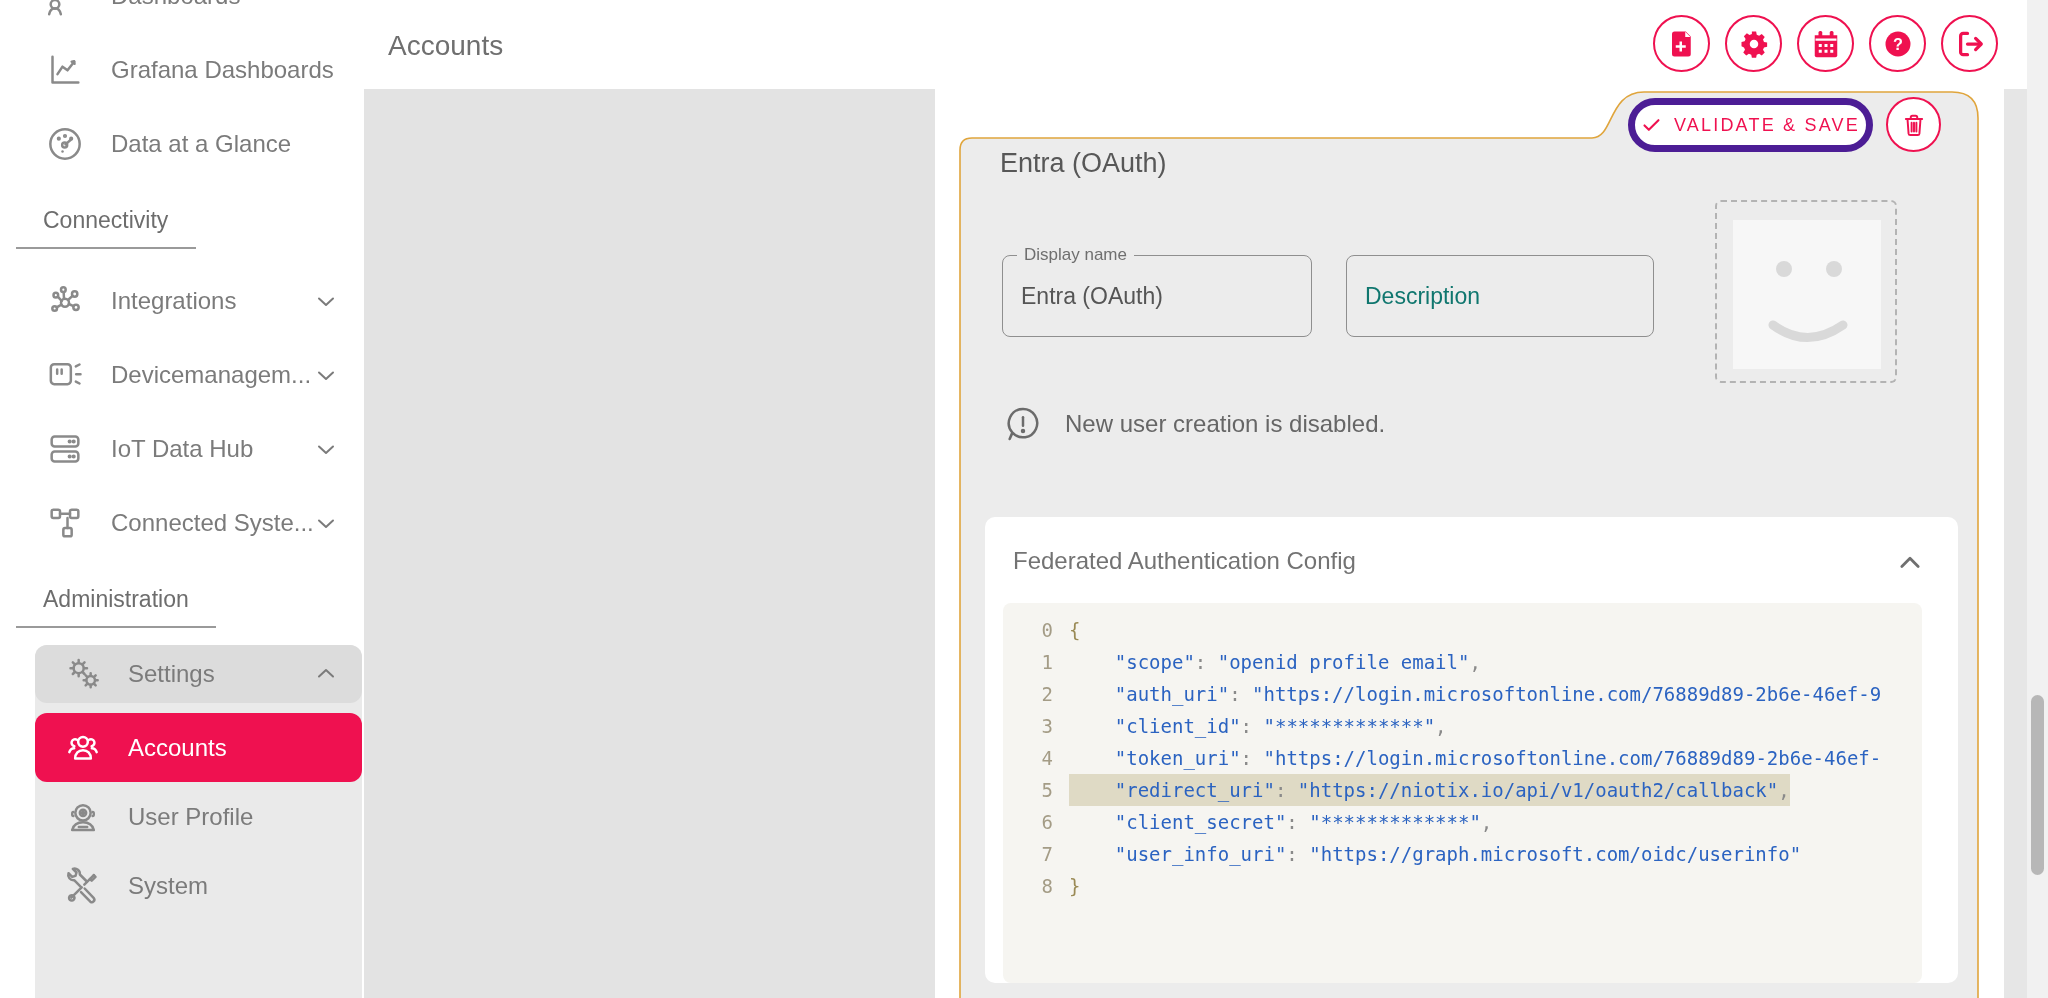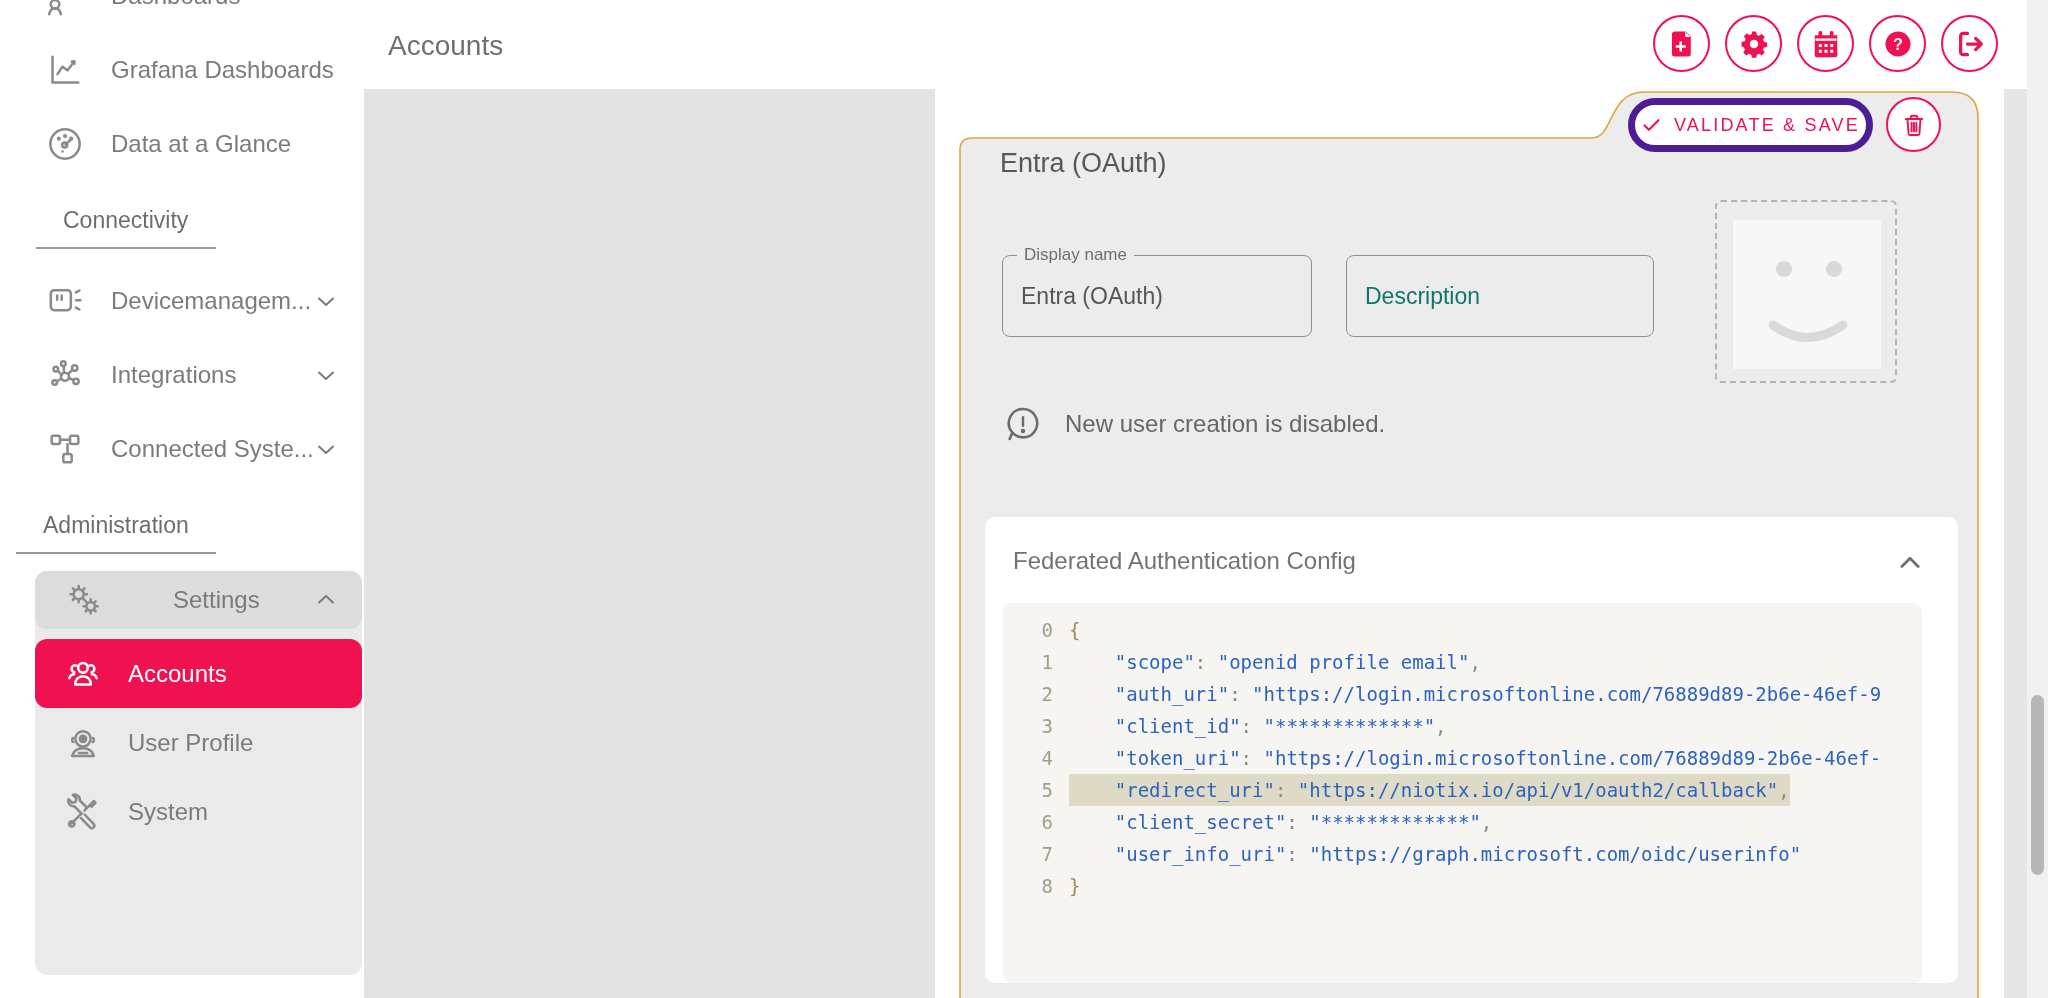--- a/index.html
+++ b/index.html
@@ -13,21 +13,21 @@
   .sb-item{height:74px;display:flex;align-items:center;padding-left:28px;color:#7b7b7b;font-size:24px;cursor:pointer;}
   .sb-item.partial{margin-top:-41px;}
   .sb-ico{width:42px;height:42px;flex:0 0 42px;margin-right:25px;display:flex;align-items:center;justify-content:center;}
   .sb-ico svg{width:40px;height:40px;}
   .sb-label{white-space:nowrap;overflow:hidden;}
   .sb-chev{margin-left:auto;margin-right:42px;width:24px;height:24px;flex:0 0 24px;}
   .sb-section{margin-top:26px;margin-bottom:15px;padding:0 0 13px 27px;border-bottom:2px solid #9a9a9a;
     color:#6d6d6d;font-size:23px;}
   .sb-group{margin:17px 0 0 19px;width:327px;background:#eaeaea;border-radius:12px;padding-bottom:60px;}
   .sb-group-header{height:58px;background:#dcdcdc;border-radius:12px;display:flex;align-items:center;
-    padding-left:28px;color:#7b7b7b;font-size:24px;cursor:pointer;gap:45px;}
+    padding-left:28px;color:#7b7b7b;font-size:24px;cursor:pointer;}
   .sb-group-header .sb-ico{margin-right:23px;}
   .sb-group-header .sb-chev{margin-right:24px;}
   .sb-sub{height:69px;display:flex;align-items:center;padding-left:28px;color:#7b7b7b;font-size:24px;cursor:pointer;}
   .sb-sub .sb-ico{width:40px;flex-basis:40px;margin-right:25px;}
   .sb-sub.active{margin-top:10px;background:#ef1150;border-radius:12px;color:#ffffff;}
   
   #list-panel{position:absolute;left:364px;top:89px;width:571px;bottom:0;background:#e3e3e3;}
   #page-title{position:absolute;left:388px;top:30px;font-size:28px;color:#6f6f6f;}
   
   #header-actions{position:absolute;left:1653px;top:15px;display:flex;gap:15px;}
@@ -106,47 +106,63 @@
           <circle cx="8.3" cy="8.8" r="0.5" fill="#8a8a8a"></circle>
           <circle cx="12" cy="7.2" r="0.5" fill="#8a8a8a"></circle>
           <circle cx="15.7" cy="8.8" r="0.5" fill="#8a8a8a"></circle>
           <path d="M12.3 12.2l3-2.6"></path>
           <circle cx="11.8" cy="12.6" r="1.5"></circle>
           <path d="M10.5 16.5h.01"></path>
         </svg>
       </span>
       <span class="sb-label">Data at a Glance</span>
     </div>
-    <div class="sb-section" style="width: 153px; margin-left: 20px;">Connectivity</div>
-    <div class="sb-item">
-      <span class="sb-ico">
-        <svg viewBox="0 0 24 24" fill="none" stroke="#8a8a8a" stroke-width="1.5" stroke-linecap="round" stroke-linejoin="round">
-          <rect x="3.5" y="5.5" width="12" height="12" rx="2"></rect>
-          <path d="M7.3 8.7v2.6M10 8.7v2.6"></path>
-          <path d="M18.5 6.8l2.2-1.1M18.7 11.5h2.6M18.5 16l2.2 1.1"></path>
-        </svg>
-      </span>
-      <span class="sb-label">Devicemanagem...</span>
-      <span class="sb-chev"><svg viewBox="0 0 24 24" fill="none" stroke="#7b7b7b" stroke-width="2" stroke-linecap="round" stroke-linejoin="round">
-          <path d="M5 9.5l7 6.5 7-6.5"></path>
-        </svg></span>
-    </div>
+    <div class="sb-section" style="width: 153px;">Connectivity</div>
     <div class="sb-item">
       <span class="sb-ico">
         <svg viewBox="0 0 24 24" fill="none" stroke="#8a8a8a" stroke-width="1.5" stroke-linecap="round" stroke-linejoin="round">
           <circle cx="12" cy="13" r="2.4"></circle>
           <circle cx="5.8" cy="16.5" r="1.4"></circle>
           <circle cx="6.5" cy="8.5" r="1.4"></circle>
           <circle cx="11" cy="5.2" r="1.4"></circle>
           <circle cx="17.8" cy="7.8" r="1.6"></circle>
           <circle cx="18.6" cy="15.8" r="1.6"></circle>
           <path d="M10 12l-2.3-2.6M11.4 10.7l-.2-4M13.8 11.4l2.7-2.5M14.3 13.8l2.8 1.3M9.9 14.2l-2.9 1.6"></path>
         </svg>
       </span>
       <span class="sb-label">Integrations</span>
+      <span class="sb-chev"><svg viewBox="0 0 24 24" fill="none" stroke="#7b7b7b" stroke-width="2" stroke-linecap="round" stroke-linejoin="round">
+          <path d="M5 9.5l7 6.5 7-6.5"></path>
+        </svg></span>
+    </div>
+    <div class="sb-item">
+      <span class="sb-ico">
+        <svg viewBox="0 0 24 24" fill="none" stroke="#8a8a8a" stroke-width="1.5" stroke-linecap="round" stroke-linejoin="round">
+          <rect x="3.5" y="5.5" width="12" height="12" rx="2"></rect>
+          <path d="M7.3 8.7v2.6M10 8.7v2.6"></path>
+          <path d="M18.5 6.8l2.2-1.1M18.7 11.5h2.6M18.5 16l2.2 1.1"></path>
+        </svg>
+      </span>
+      <span class="sb-label">Devicemanagem...</span>
+      <span class="sb-chev"><svg viewBox="0 0 24 24" fill="none" stroke="#7b7b7b" stroke-width="2" stroke-linecap="round" stroke-linejoin="round">
+          <path d="M5 9.5l7 6.5 7-6.5"></path>
+        </svg></span>
+    </div>
+    <div class="sb-item">
+      <span class="sb-ico">
+        <svg viewBox="0 0 24 24" fill="none" stroke="#8a8a8a" stroke-width="1.5" stroke-linecap="round" stroke-linejoin="round">
+          <rect x="4" y="4.5" width="16" height="6" rx="1.8"></rect>
+          <rect x="4" y="13.5" width="16" height="6" rx="1.8"></rect>
+          <circle cx="14.8" cy="7.5" r="0.5" fill="#8a8a8a"></circle>
+          <circle cx="17.2" cy="7.5" r="0.5" fill="#8a8a8a"></circle>
+          <circle cx="14.8" cy="16.5" r="0.5" fill="#8a8a8a"></circle>
+          <circle cx="17.2" cy="16.5" r="0.5" fill="#8a8a8a"></circle>
+        </svg>
+      </span>
+      <span class="sb-label">IoT Data Hub</span>
       <span class="sb-chev"><svg viewBox="0 0 24 24" fill="none" stroke="#7b7b7b" stroke-width="2" stroke-linecap="round" stroke-linejoin="round">
           <path d="M5 9.5l7 6.5 7-6.5"></path>
         </svg></span>
     </div>
     <div class="sb-item">
       <span class="sb-ico">
         <svg viewBox="0 0 24 24" fill="none" stroke="#8a8a8a" stroke-width="1.5" stroke-linecap="round" stroke-linejoin="round">
           <rect x="4" y="4" width="5" height="5" rx="1"></rect>
           <rect x="15" y="4" width="5" height="5" rx="1"></rect>
           <rect x="11" y="15" width="5" height="5" rx="1"></rect>

